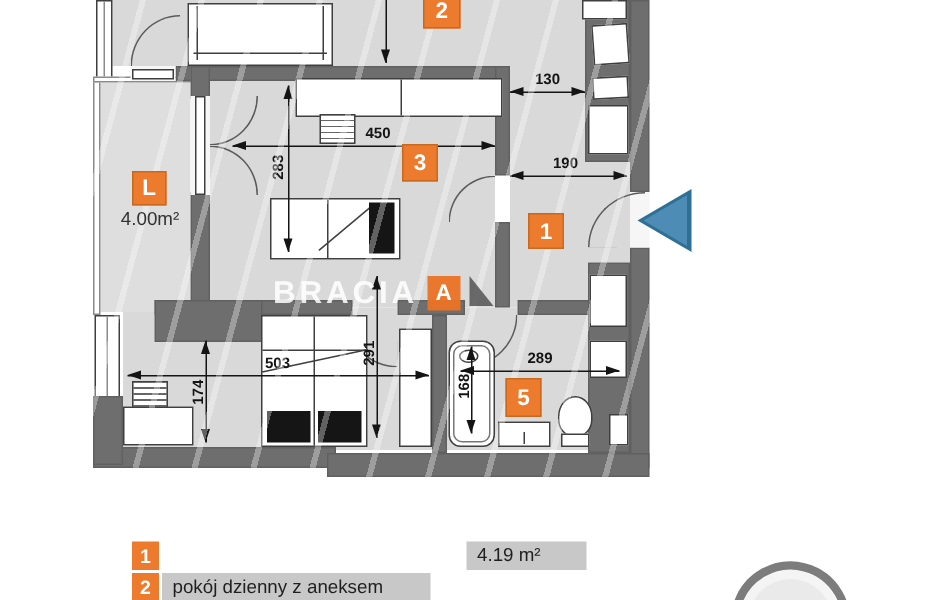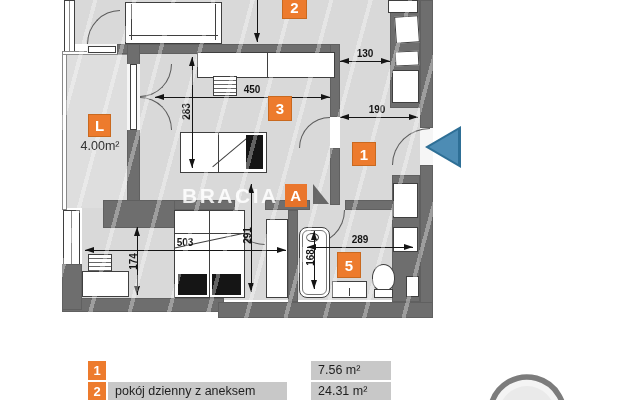--- a/index.html
+++ b/index.html
@@ -211,25 +211,24 @@
       </span>
     <span class="wm-tri"></span>
   </div>
 
   <div class="abs" style="left:425px;top:126px;width:0;height:0;border-right:36px solid var(--blued);border-top:21px solid transparent;border-bottom:21px solid transparent;"></div>
   <div class="abs" style="left:429px;top:130px;width:0;height:0;border-right:29px solid var(--blue);border-top:17px solid transparent;border-bottom:17px solid transparent;"></div>
 
   <div class="legend-num" style="left:88px;top:361px;">
       <span>1</span>
     </div>
-  <div class="legend-area" style="left:311px;top:361px;width:80px;">7.56 m²</div>
+  <div class="legend-area" style="left:311px;top:361px;width:80px;">4.19 m²</div>
   <div class="legend-num" style="left:88px;top:382px;">
       <span>2</span>
     </div>
   <div class="legend-name" style="left:108px;top:382px;width:179px;">pokój dzienny z aneksem</div>
-  <div class="legend-area" style="left:311px;top:382px;width:80px;">24.31 m²</div>
 
   <svg style="position:absolute;left:467px;top:355px;" width="120" height="120" viewBox="0 0 120 120">
     <circle cx="60" cy="59" r="28" fill="#e9e9e9" fill-opacity="0.7"></circle>
     <circle cx="60" cy="59" r="37" fill="#dfdfdf" fill-opacity="0.35" stroke="#7c7c7c" stroke-width="5.5" stroke-dasharray="55 10 70 12 90" transform="rotate(-30 60 59)"></circle>
   </svg>
 
 </div>
 
 </body></html>

